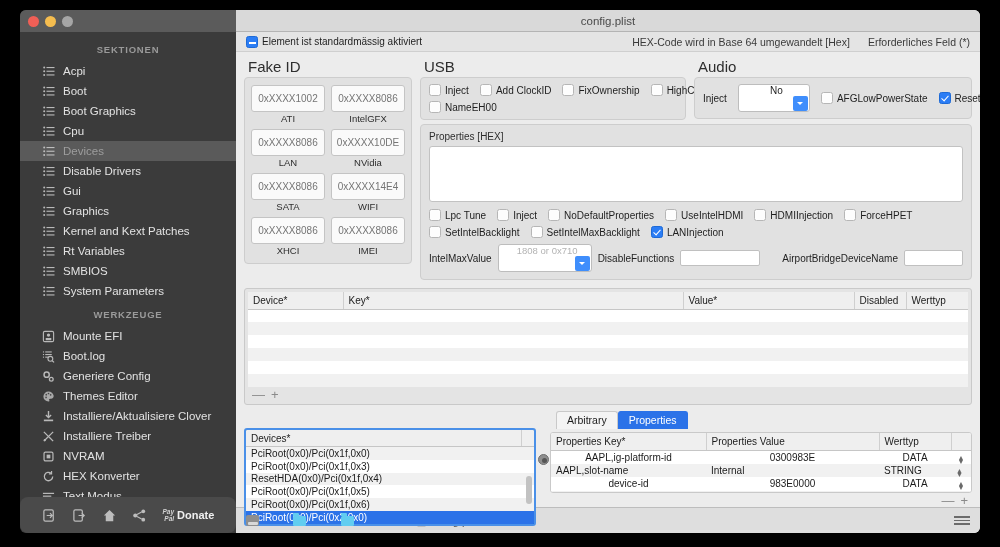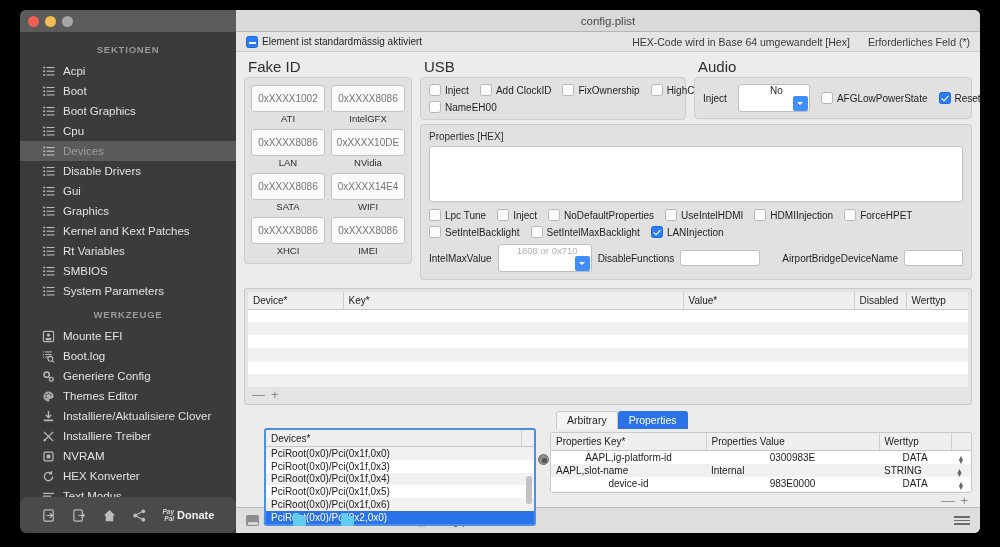--- a/index.html
+++ b/index.html
@@ -149,21 +149,20 @@
   tr.zebra-b td { background: #f1f1f1; }
   .pmrow { display: flex; gap: 6px; padding: 1px 4px 0; font-size: 13px; color: #8a8a8a; line-height: 13px; }
   .pmrow.right { justify-content: flex-end; }
 
   
   .bottom { display: flex; gap: 0; margin-top: 6px; flex: 1; min-height: 0; }
   .devpanel { width: 292px; flex: 0 0 292px; }
   .listbox {
     border: 2px solid #4a90e8; border-radius: 3px; background: #0369a1; overflow: hidden;
     position: relative;
-    margin-left: 20px;
   }
   .listbox .lhead {
     height: 17px; background: #efefef; border-bottom: 1px solid #c6c6c6;
     font-size: 10px; color: #1b1b1b; display: flex; align-items: center; padding: 0 5px;
   }
   .listbox .lhead .divider { margin-left: auto; width: 1px; height: 100%; background: #cfcfcf; margin-right: 7px;}
   .lrow { height: 12.8px; font-size: 10px; color: #1b1b1b; padding: 0 5px; display: flex; align-items: center; }
   .lrow.b { background: #f1f1f1; }
   .lrow.a { background: #ffffff; }
   .lrow.selected { background: #2b72e8; color: #fff; }
@@ -754,21 +753,21 @@
           <div class="devpanel">
             <div style="height:17px"></div>
             <div class="listbox">
               <div class="lhead">
                 <span>Devices*</span>
                 <span class="divider"></span>
               </div>
               <div id="dev-list">
                   <div class="lrow b">PciRoot(0x0)/Pci(0x1f,0x0)</div>
                   <div class="lrow a">PciRoot(0x0)/Pci(0x1f,0x3)</div>
-                  <div class="lrow b">PciRoot(0x0)/Pci(0x1f,0x4)</div>
+                  <div class="lrow b">ResetHDA(0x0)/Pci(0x1f,0x4)</div>
                   <div class="lrow a">PciRoot(0x0)/Pci(0x1f,0x5)</div>
                   <div class="lrow b">PciRoot(0x0)/Pci(0x1f,0x6)</div>
                   <div class="lrow a selected">PciRoot(0x0)/Pci(0x2,0x0)</div>
                 </div>
               <div class="vscroll"></div>
             </div>
             <div class="pmrow">
               <span>—</span>
               <span>+</span>
             </div>

